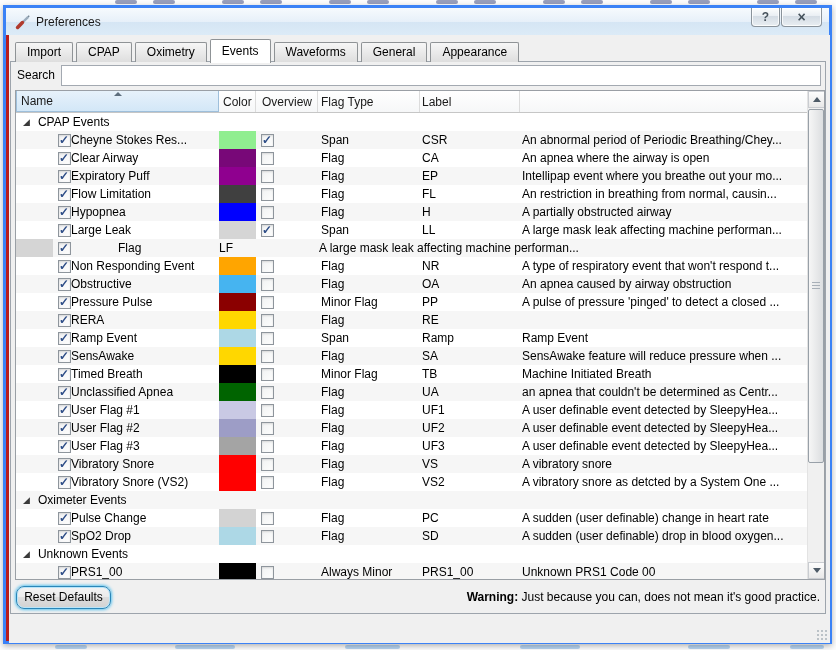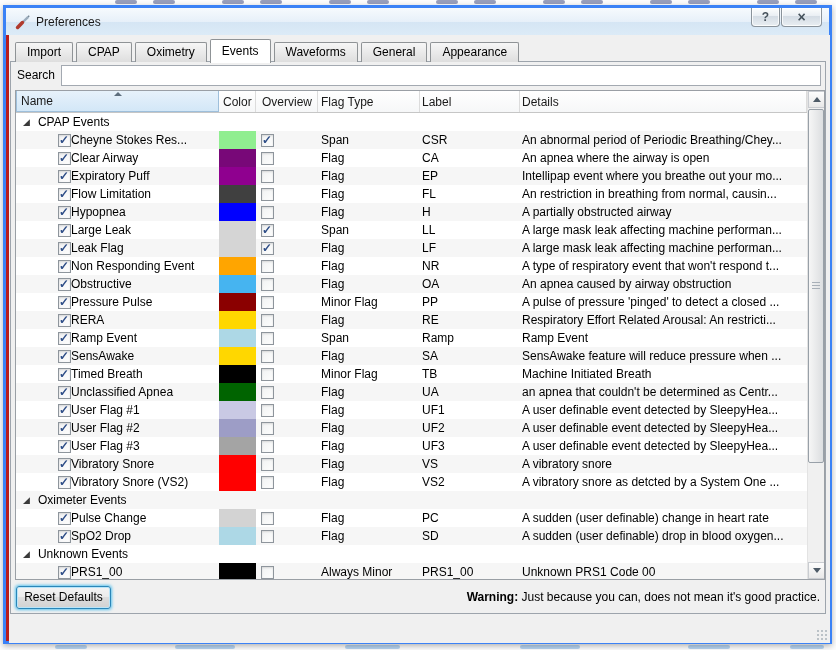--- a/index.html
+++ b/index.html
@@ -137,21 +137,21 @@
   }
   .sb-thumb::after {
     content:""; position:absolute; left:3px; top:50%; margin-top:-4px;
     width:8px; height:8px;
     background:repeating-linear-gradient(#a8b0b8 0 1px, transparent 1px 3px);
   }
 
   
   .reset-btn {
     position:absolute; left:5px; top:524px; width:95px; height:23px;
-    border:1px solid #2a86b8; border-radius:3px;
+    border:1px solid #2a86b8; border-radius:8px;
     background:linear-gradient(#f3f3f3,#ebebeb 50%,#dddddd 50%,#d2d2d2);
     box-shadow:0 0 3px 1px #5fc4ef, inset 0 0 0 1px #b9e5f9;
     text-align:center; line-height:21px; cursor:default;
   }
   .warning { position:absolute; right:5px; top:528px; white-space:nowrap; }
 
   .dlg-btn {
     position:absolute; width:74px; height:22px; top:582px;
     border:1px solid #8e8f8f; border-radius:3px;
     background:linear-gradient(#f4f4f4,#ebebeb 50%,#dddddd 50%,#cfcfcf);
@@ -238,23 +238,20 @@
             </div>
             <div class="hcell" style="width: 62px; padding-left: 6px;">
               <span>Overview</span>
             </div>
             <div class="hcell" style="width: 102px; padding-left: 3px;">
               <span>Flag Type</span>
             </div>
             <div class="hcell" style="width: 100px; padding-left: 2px;">
               <span>Label</span>
             </div>
-            <div class="hcell" style="flex: 1 1 0%; padding-left: 2px;">
-              <span>Details</span>
-            </div>
           </div>
         <div class="tbody">
             <div class="trow">
               <div class="group-indent">
                 <span class="expand-arrow">◢</span>
                 <span>CPAP Events</span>
               </div>
             </div>
             <div class="trow alt">
               <div class="cell c-name">
@@ -388,26 +385,20 @@
                 <span>Span</span>
               </div>
               <div class="cell c-label">
                 <span>LL</span>
               </div>
               <div class="cell c-det">
                 <span>A large mask leak affecting machine performan...</span>
               </div>
             </div>
             <div class="trow alt">
-              <div class="cell c-name">
-                <div class="name-indent">
-                  <span class="cb checked"></span>
-                  <span>Leak Flag</span>
-                </div>
-              </div>
               <div class="cell c-color">
                 <div class="swatch" style="background: rgb(213, 213, 213);"></div>
               </div>
               <div class="cell c-ov">
                 <span class="cb checked ov-cb"></span>
               </div>
               <div class="cell c-flag">
                 <span>Flag</span>
               </div>
               <div class="cell c-label">
@@ -497,23 +488,20 @@
                 <div class="swatch" style="background: rgb(255, 215, 0);"></div>
               </div>
               <div class="cell c-ov">
                 <span class="cb ov-cb"></span>
               </div>
               <div class="cell c-flag">
                 <span>Flag</span>
               </div>
               <div class="cell c-label">
                 <span>RE</span>
-              </div>
-              <div class="cell c-det">
-                <span>Respiratory Effort Related Arousal: An restricti...</span>
               </div>
             </div>
             <div class="trow">
               <div class="cell c-name">
                 <div class="name-indent">
                   <span class="cb checked"></span>
                   <span>Ramp Event</span>
                 </div>
               </div>
               <div class="cell c-color">

